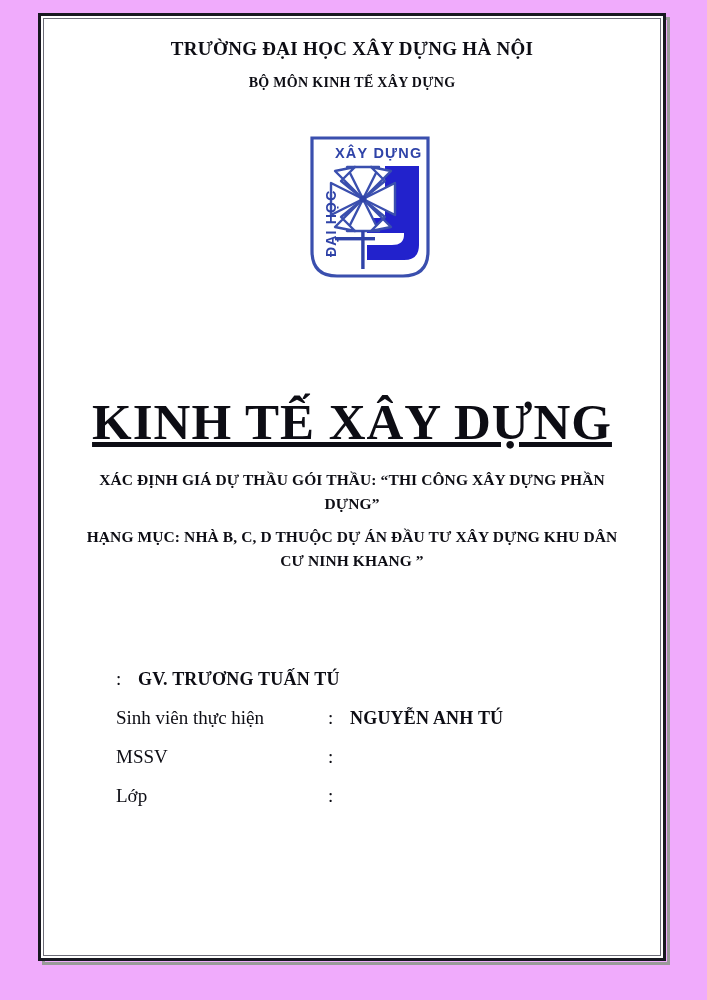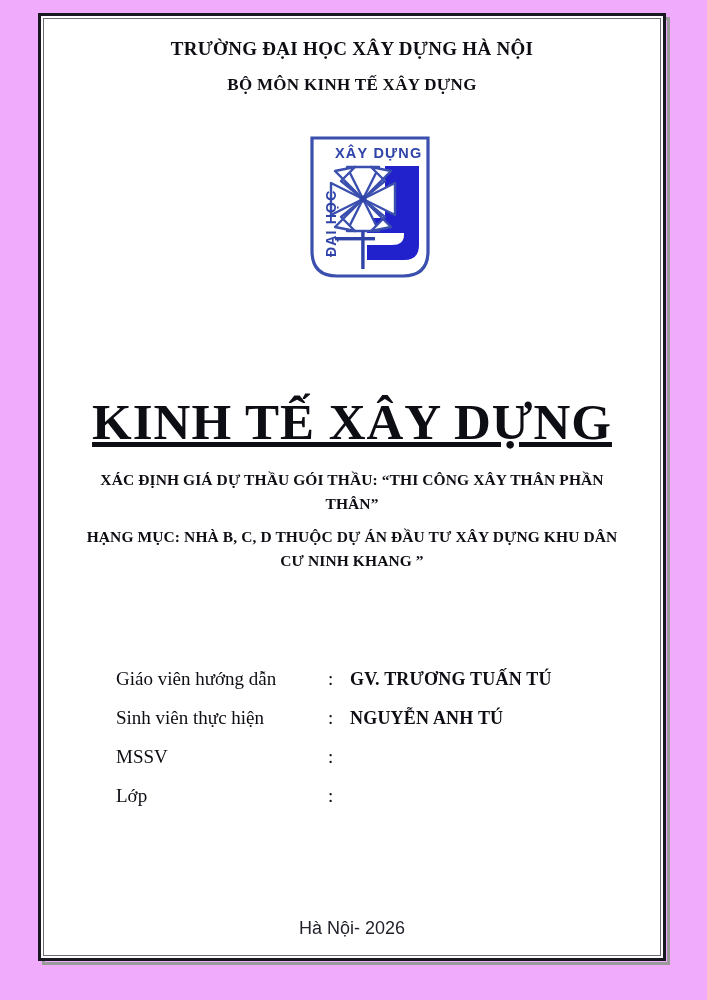--- a/index.html
+++ b/index.html
@@ -66,21 +66,21 @@
     position: absolute;
     left: 0;
     width: 100%;
     text-align: center;
     font-weight: bold;
     font-size: 19px;
     letter-spacing: 0.3px;
     white-space: nowrap;
   }
   #uni-name  { top: 25px; }
-  #dept-name { top: 62px; font-size: 17px; }
+  #dept-name { top: 62px; font-size: 14px; }
 
   
   .logo-wrap {
     position: absolute;
     left: 0;
     top: 120px;
     width: 100%;
     display: flex;
     justify-content: center;
     padding-left: 18px;
@@ -205,28 +205,27 @@
 
         <text x="28" y="25" font-family="'Liberation Sans', sans-serif" font-size="14.5" font-weight="bold" letter-spacing="1.2" fill="#2f43a8">XÂY DỰNG</text>
 
         <text x="0" y="0" transform="translate(29,124) rotate(-90)" font-family="'Liberation Sans', sans-serif" font-size="14" font-weight="bold" letter-spacing="1.2" fill="#2f43a8">ĐẠI HỌC</text>
       </svg>
     </div>
 
 
     <div class="main-title" id="title-2">KINH TẾ XÂY DỰNG</div>
 
-    <div class="subtitle" id="subtitle-1">XÁC ĐỊNH GIÁ DỰ THẦU GÓI THẦU: “THI CÔNG XÂY THÂN PHẦN THÂN”</div>
+    <div class="subtitle" id="subtitle-1">XÁC ĐỊNH GIÁ DỰ THẦU GÓI THẦU: “THI CÔNG XÂY DỰNG PHẦN DỰNG”</div>
 
     <div class="subtitle" id="subtitle-2">HẠNG MỤC: NHÀ B, C, D THUỘC DỰ ÁN ĐẦU TƯ XÂY DỰNG KHU DÂN CƯ NINH KHANG ”</div>
 
     <div class="info-block">
 
       <div class="info-row">
-        <span class="info-label">Giáo viên hướng dẫn</span>
         <span class="info-colon">:</span>
         <span class="info-value">GV. TRƯƠNG TUẤN TÚ</span>
       </div>
 
       <div class="info-row">
         <span class="info-label">Sinh viên thực hiện</span>
         <span class="info-colon">:</span>
         <span class="info-value">NGUYỄN ANH TÚ</span>
       </div>
 
@@ -237,16 +236,15 @@
       </div>
 
       <div class="info-row">
         <span class="info-label">Lớp</span>
         <span class="info-colon">:</span>
         <span class="info-value"></span>
       </div>
 
     </div>
 
-    <div id="footer-place">Hà Nội- 2026</div>
 
   </div>
 </div>
 
 </body></html>

